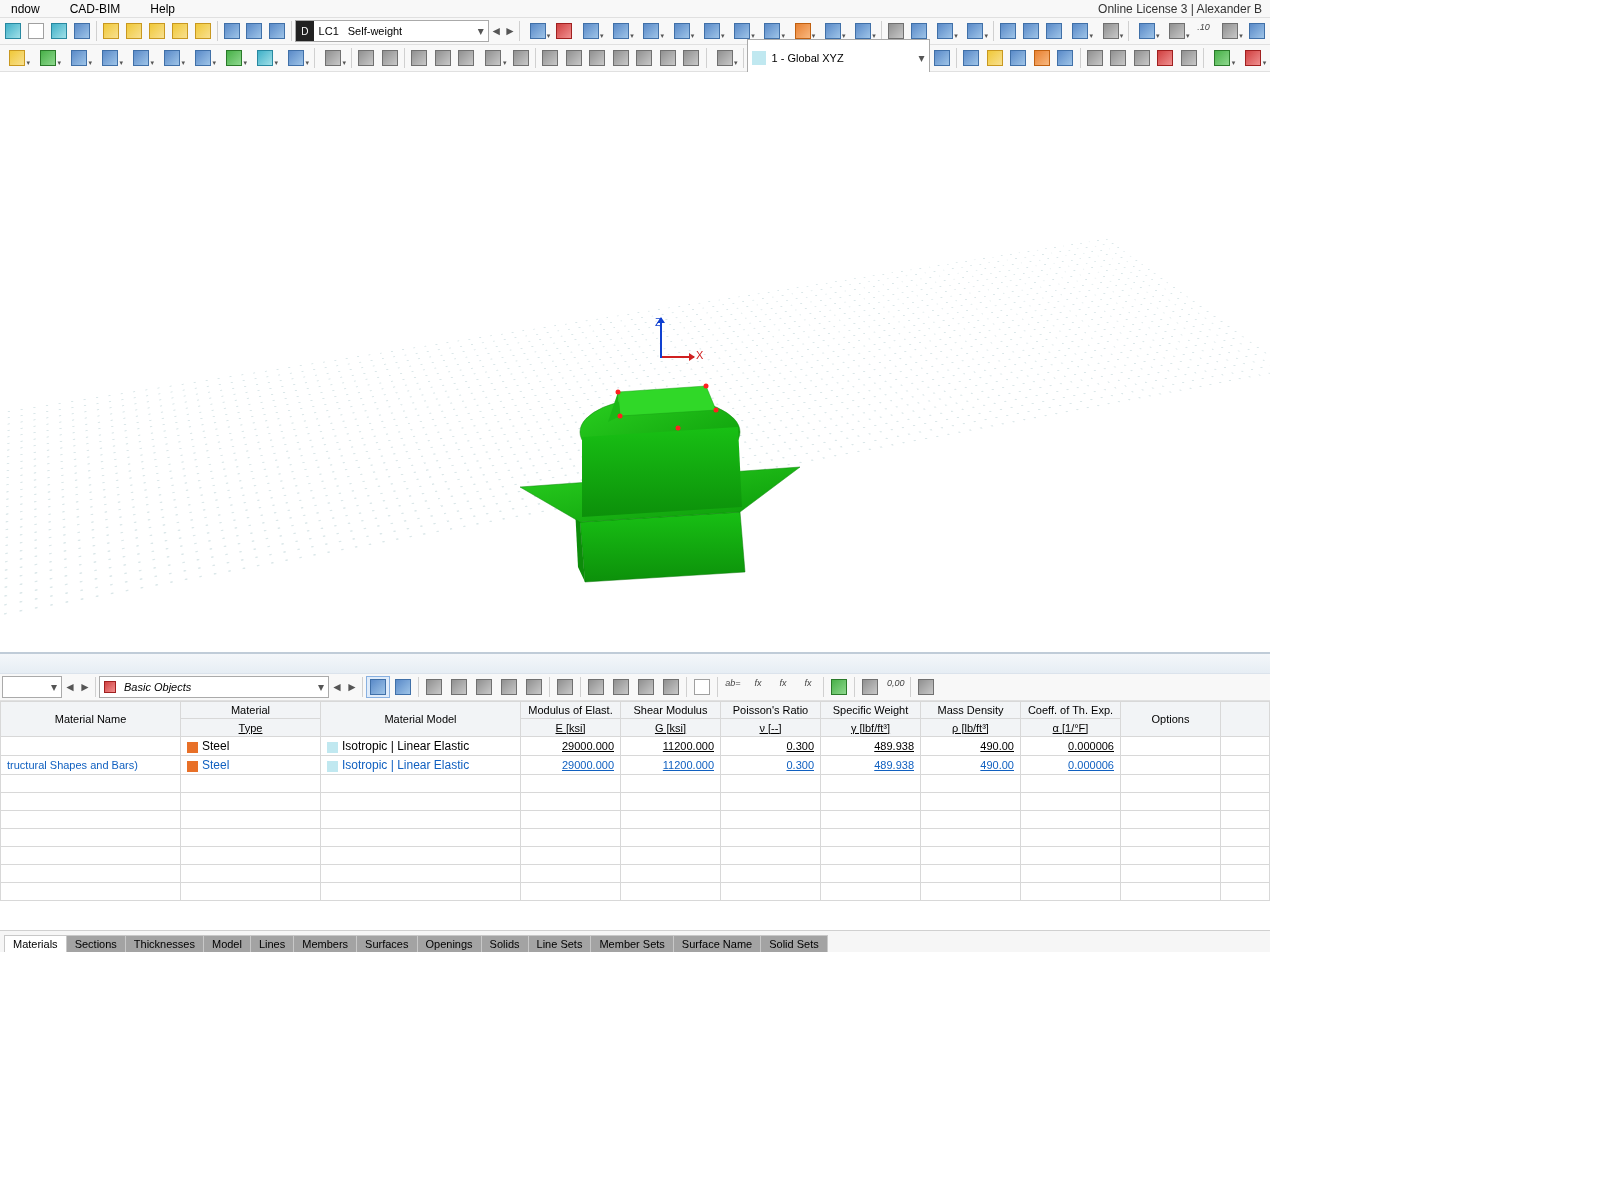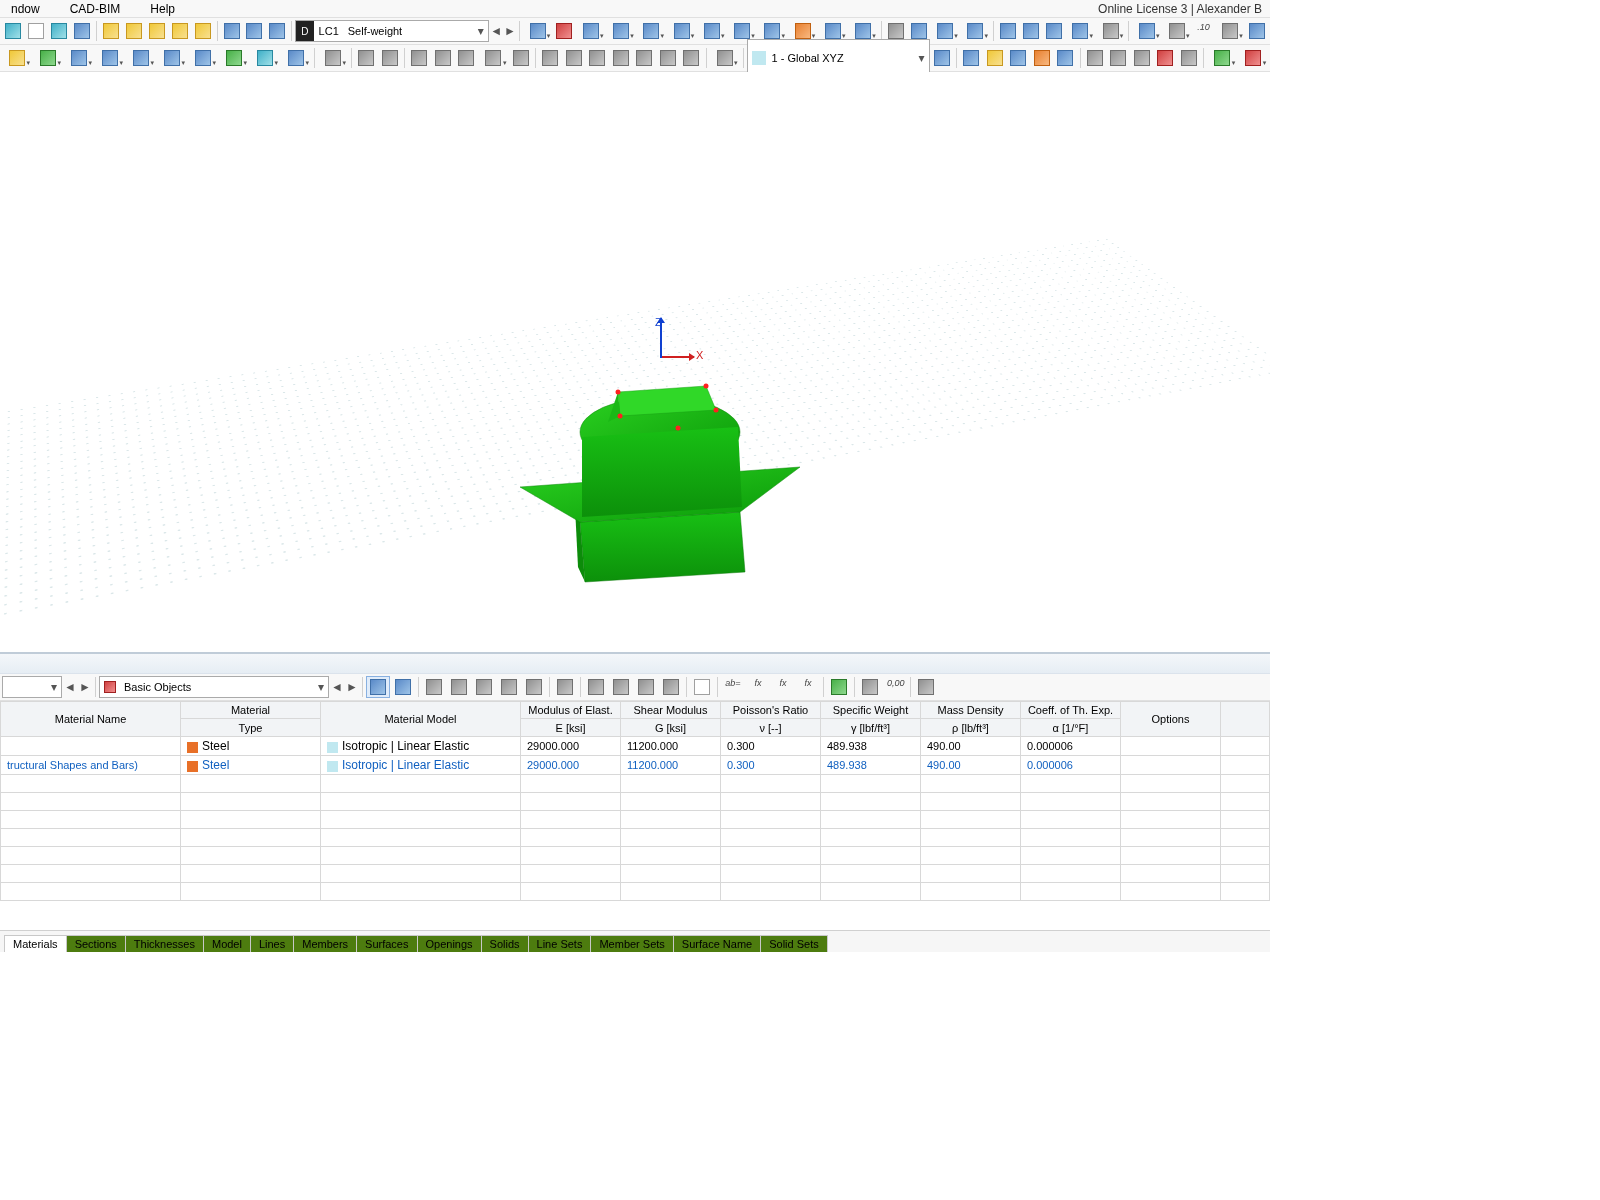--- a/index.html
+++ b/index.html
@@ -33,38 +33,38 @@
 .axis-x::before { content:""; position:absolute; right:-5px; top:-3px; border:4px solid transparent; border-left:6px solid #d02020; }
 .lbl-z { position:absolute; left:655px; top:244px; color:#1040d0; font-size:11px; }
 .lbl-x { position:absolute; left:696px; top:277px; color:#d02020; font-size:11px; }
 
 .bottom-panel { height:300px; display:flex; flex-direction:column; border-top:2px solid #c0ccd8; background:#fff; }
 .panel-head { height:20px; background:linear-gradient(#f4f7fa,#e6edf4); border-bottom:1px solid #dbe3ec; }
 .panel-menu { height:20px; display:flex; align-items:center; background:#fff; }
 .panel-menu .menu-item { padding:1px 7px; cursor:default; }
 .panel-toolbar { height:27px; display:flex; align-items:center; gap:1px; padding:1px 2px; background:#f8f8f8; border-bottom:1px solid #e0e0e0; }
 .combo { height:22px; border:1px solid #aaa; background:#fff; display:flex; align-items:center; }
-.combo .txt { flex:1; padding:0 4px; font-size:11px; }
+.combo .txt { flex:1; padding:0 4px; font-size:11px;font-style:italic; }
 .combo .dd { width:14px; text-align:center; color:#555; cursor:pointer; }
 .arr { width:14px; height:22px; display:flex; align-items:center; justify-content:center; color:#555; cursor:pointer; }
 
 .table-wrap { flex:1; overflow:auto; background:#fff; }
 table { border-collapse:collapse; width:100%; }
 th,td { border:1px solid #d8d8d8; padding:2px 6px; font-size:11px; height:18px; }
 th { background:#f2f4f6; font-weight:normal; text-align:center; }
 th.h1 { height:14px; }
-th.h2 { height:18px; }
-td.r { text-align:left; }
+th.h2 { height:18px;text-decoration:underline; }
+td.r { text-align:right;text-decoration:underline; }
 td.l { text-align:left; }
 .swatch-o { display:inline-block; width:11px; height:11px; background:#e87028; vertical-align:middle; margin-right:4px; }
 .swatch-c { display:inline-block; width:11px; height:11px; background:#c0e8f0; vertical-align:middle; margin-right:4px; }
 tr.sel td { color:#1060c0; }
 
 .tabstrip { height:22px; display:flex; align-items:flex-end; background:#f6f6f6; border-top:1px solid #d0d0d0; padding-left:4px; }
-.tab { padding:2px 8px; border:1px solid #c8c8c8; border-bottom:none; background:#4d7c0f; margin-right:-1px; cursor:pointer; font-size:11px; }
+.tab { padding:2px 8px; border:1px solid #c8c8c8; border-bottom:none; background:#a3a3a3; margin-right:-1px; cursor:pointer; font-size:11px; }
 .tab.active { background:#fff; border-bottom:1px solid #fff; position:relative; top:1px; }
 
 .ic { width:16px; height:16px; display:block; }
 .i-gen { background:linear-gradient(135deg,#5a8ac8,#9ec4e8); border:1px solid #4070a8; }
 .i-ylw { background:linear-gradient(135deg,#f0c838,#f8e090); border:1px solid #c89820; }
 .i-grn { background:linear-gradient(135deg,#48b048,#8ed88e); border:1px solid #2a7a2a; }
 .i-red { background:linear-gradient(135deg,#d04040,#f09090); border:1px solid #a02020; }
 .i-gry { background:linear-gradient(135deg,#909090,#c8c8c8); border:1px solid #707070; }
 .i-wht { background:#fff; border:1px solid #a0a0a0; }
 .i-orn { background:linear-gradient(135deg,#e88030,#f8b880); border:1px solid #c06010; }

